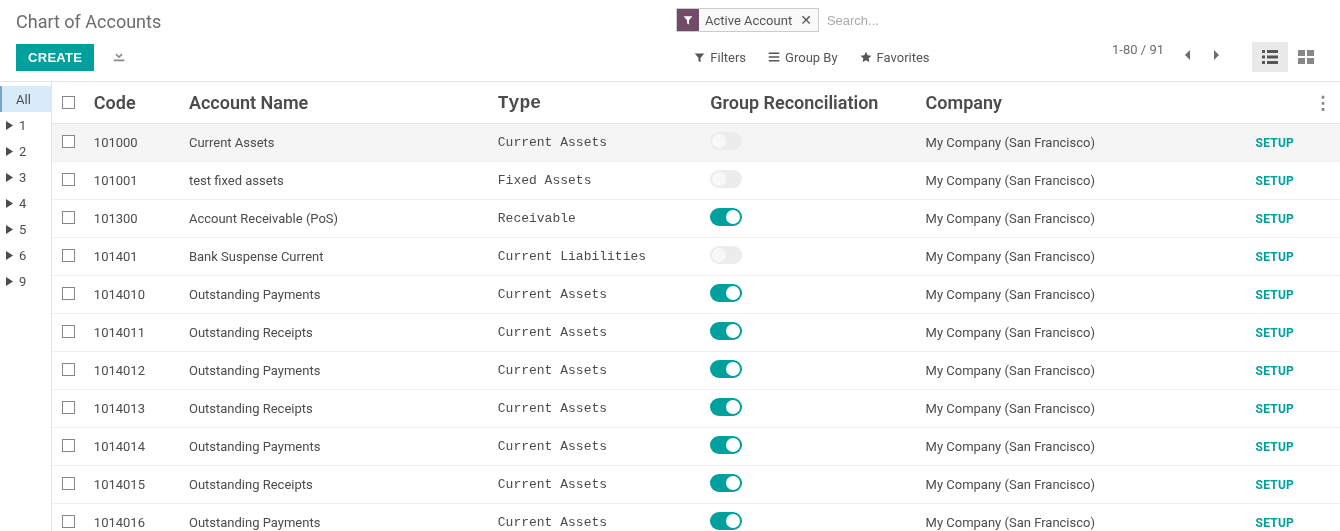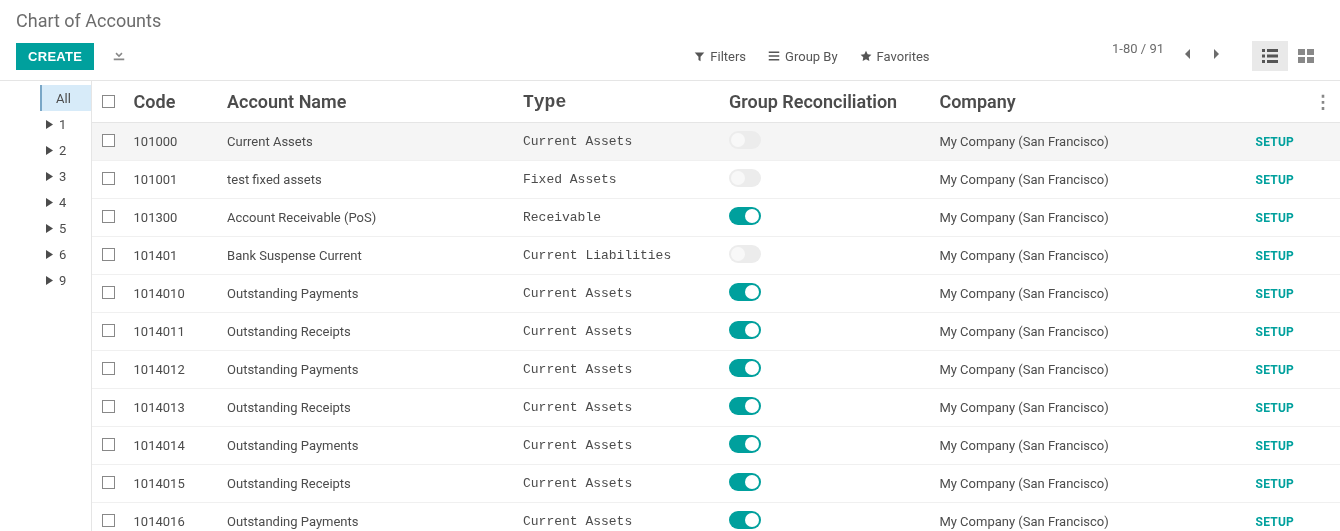--- a/index.html
+++ b/index.html
@@ -26,21 +26,21 @@
   .filter-btn svg { fill: #555; }
   .right-controls { margin-left: auto; display: flex; align-items: flex-start; gap: 8px; }
   .pager { color: #6c6c6c; font-size: 13px; margin-right: 4px; }
   .pager-arrow { color: #6c6c6c; cursor: pointer; width: 22px; height: 26px; display: flex; align-items: center; justify-content: center; }
   .view-switch { display: flex; margin-left: 16px; }
   .view-btn { width: 36px; height: 30px; display: flex; align-items: center; justify-content: center; cursor: pointer; color: #6c6c6c; }
   .view-btn.active { background: #e9e9e9; }
 
   
   .main { display: flex; height: calc(531px - 80px); border-top: 1px solid #e5e5e5; }
-  .sidepanel { width: 52px; border-right: 1px solid #e5e5e5; padding-top: 4px; margin-left: 40px; }
+  .sidepanel { width: 52px; border-right: 1px solid #e5e5e5; padding-top: 4px; }
   .side-item { display: flex; align-items: center; height: 26px; padding-left: 6px; cursor: pointer; font-size: 13px; color: #4c4c4c; }
   .side-item.all { background: #d7ebf9; padding-left: 14px; border-left: 2px solid #7aa7c7; font-weight: 400; }
   .side-item svg { margin-right: 6px; }
 
   .table-wrap { flex: 1; overflow: hidden; }
   table { width: 100%; border-collapse: collapse; }
   thead th { text-align: left; font-weight: 600; color: #4c4c4c; padding: 10px 8px; border-bottom: 1px solid #e5e5e5; font-size: 18px; background: #fff; }
   tbody td { padding: 8px 8px; border-bottom: 1px solid #f0f0f0; color: #4c4c4c; vertical-align: middle; }
   tbody tr.hovered { background: #f5f5f5; }
 
@@ -65,20 +65,32 @@
   .setup-link { color: #00A09D; font-weight: 700; font-size: 12px; cursor: pointer; letter-spacing: 0.2px; }
 
   .kebab { color: #888; cursor: pointer; }
   .star-off { fill: #555; }
 </style>
 </head>
 <body>
 
 <div class="topbar">
   <div class="title">Chart of Accounts</div>
+  <div class="search-area">
+    <div class="facet">
+      <div class="facet-icon">
+        <svg width="10" height="10" viewBox="0 0 16 16">
+            <path fill="#fff" d="M1 2h14l-5.5 6.5V15l-3-2V8.5L1 2z"></path>
+          </svg>
+      </div>
+      <span class="facet-label">Active Account</span>
+      <span class="facet-remove">✕</span>
+    </div>
+    <input class="search-input" placeholder="Search..." style="">
+  </div>
   <div class="search-right"></div>
 </div>
 
 <div class="controlbar">
   <button class="btn-create">CREATE</button>
   <span class="btn-import">
     <svg width="14" height="14" viewBox="0 0 16 16">
         <path fill="#888" d="M8 1v8.2L5.2 6.4 4 7.6l4 4 4-4-1.2-1.2L8 9.2V1H8zM2 13h12v2H2z"></path>
       </svg>
   </span>

